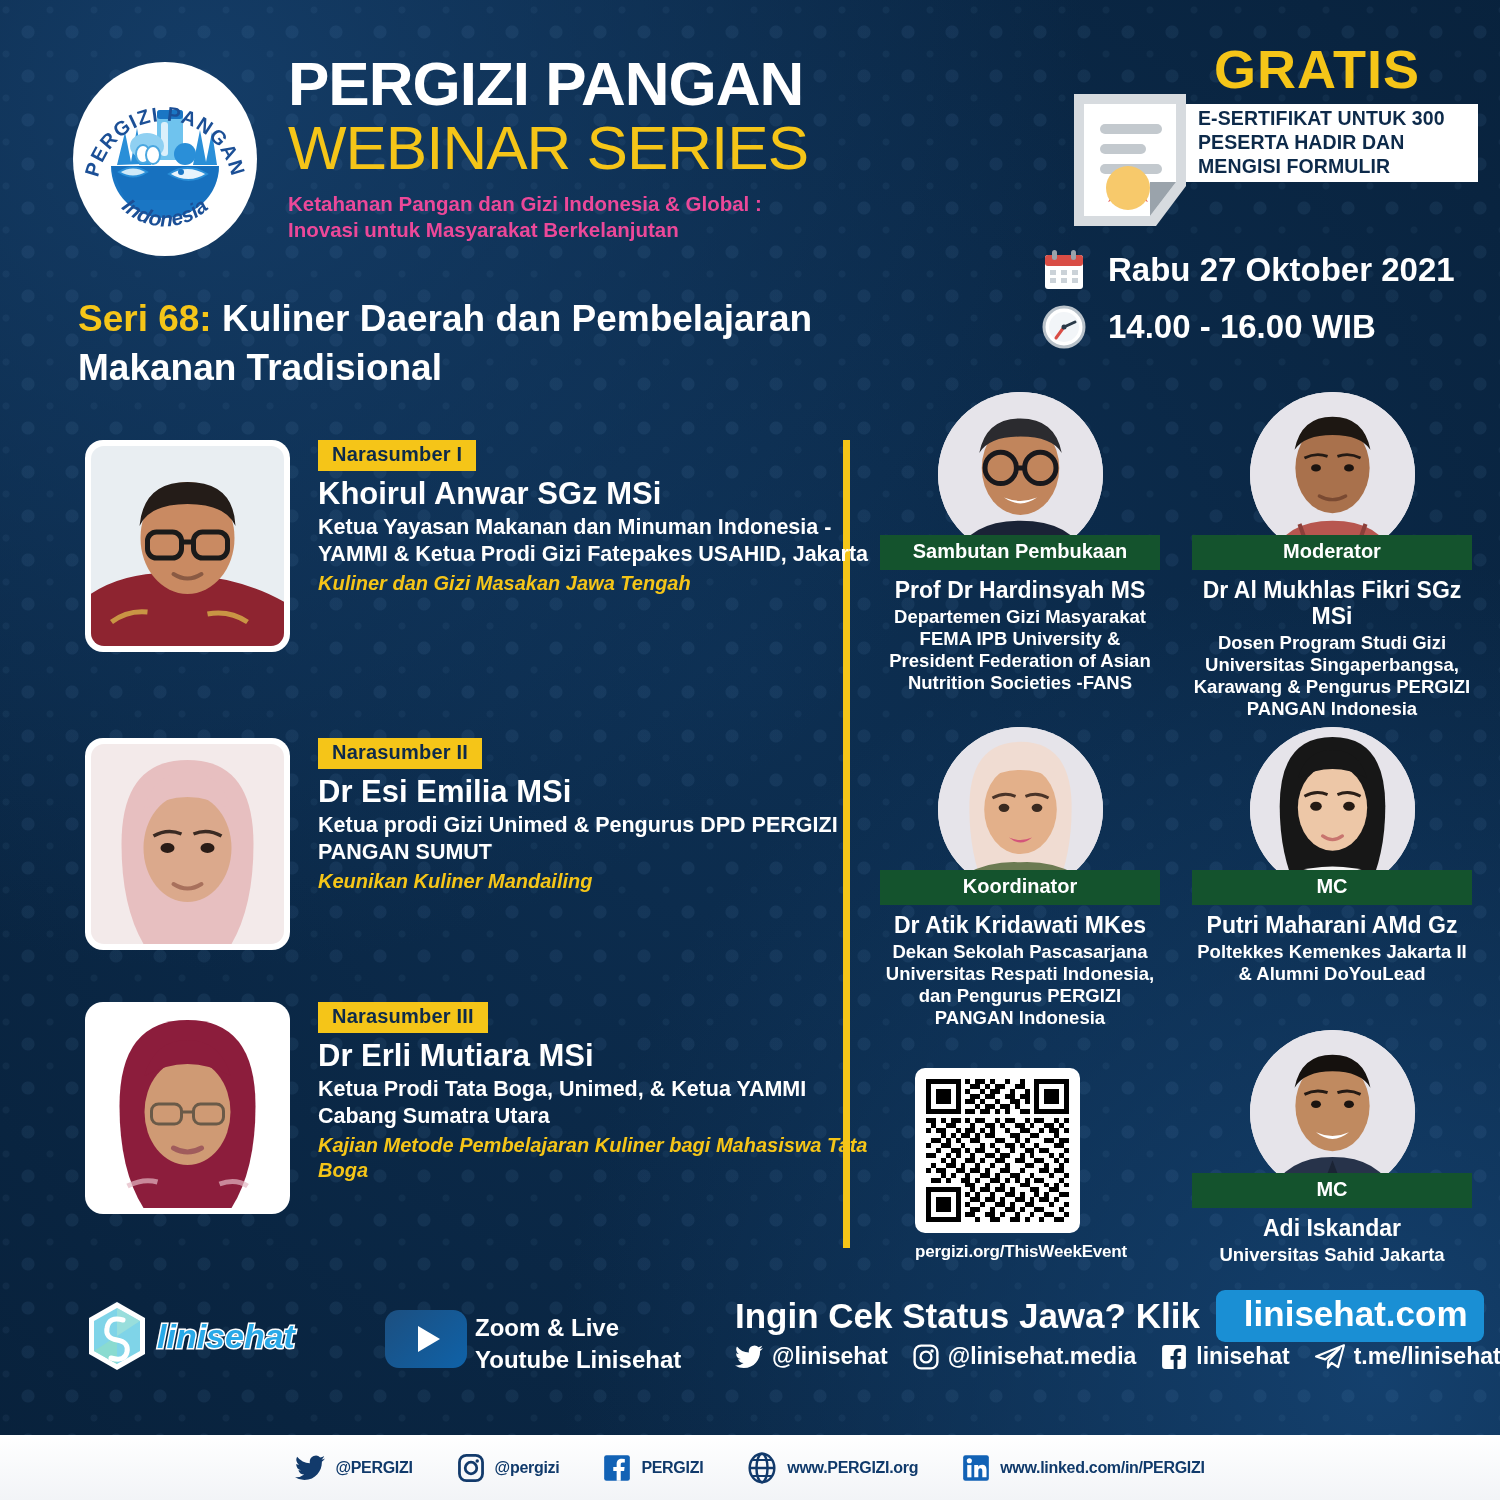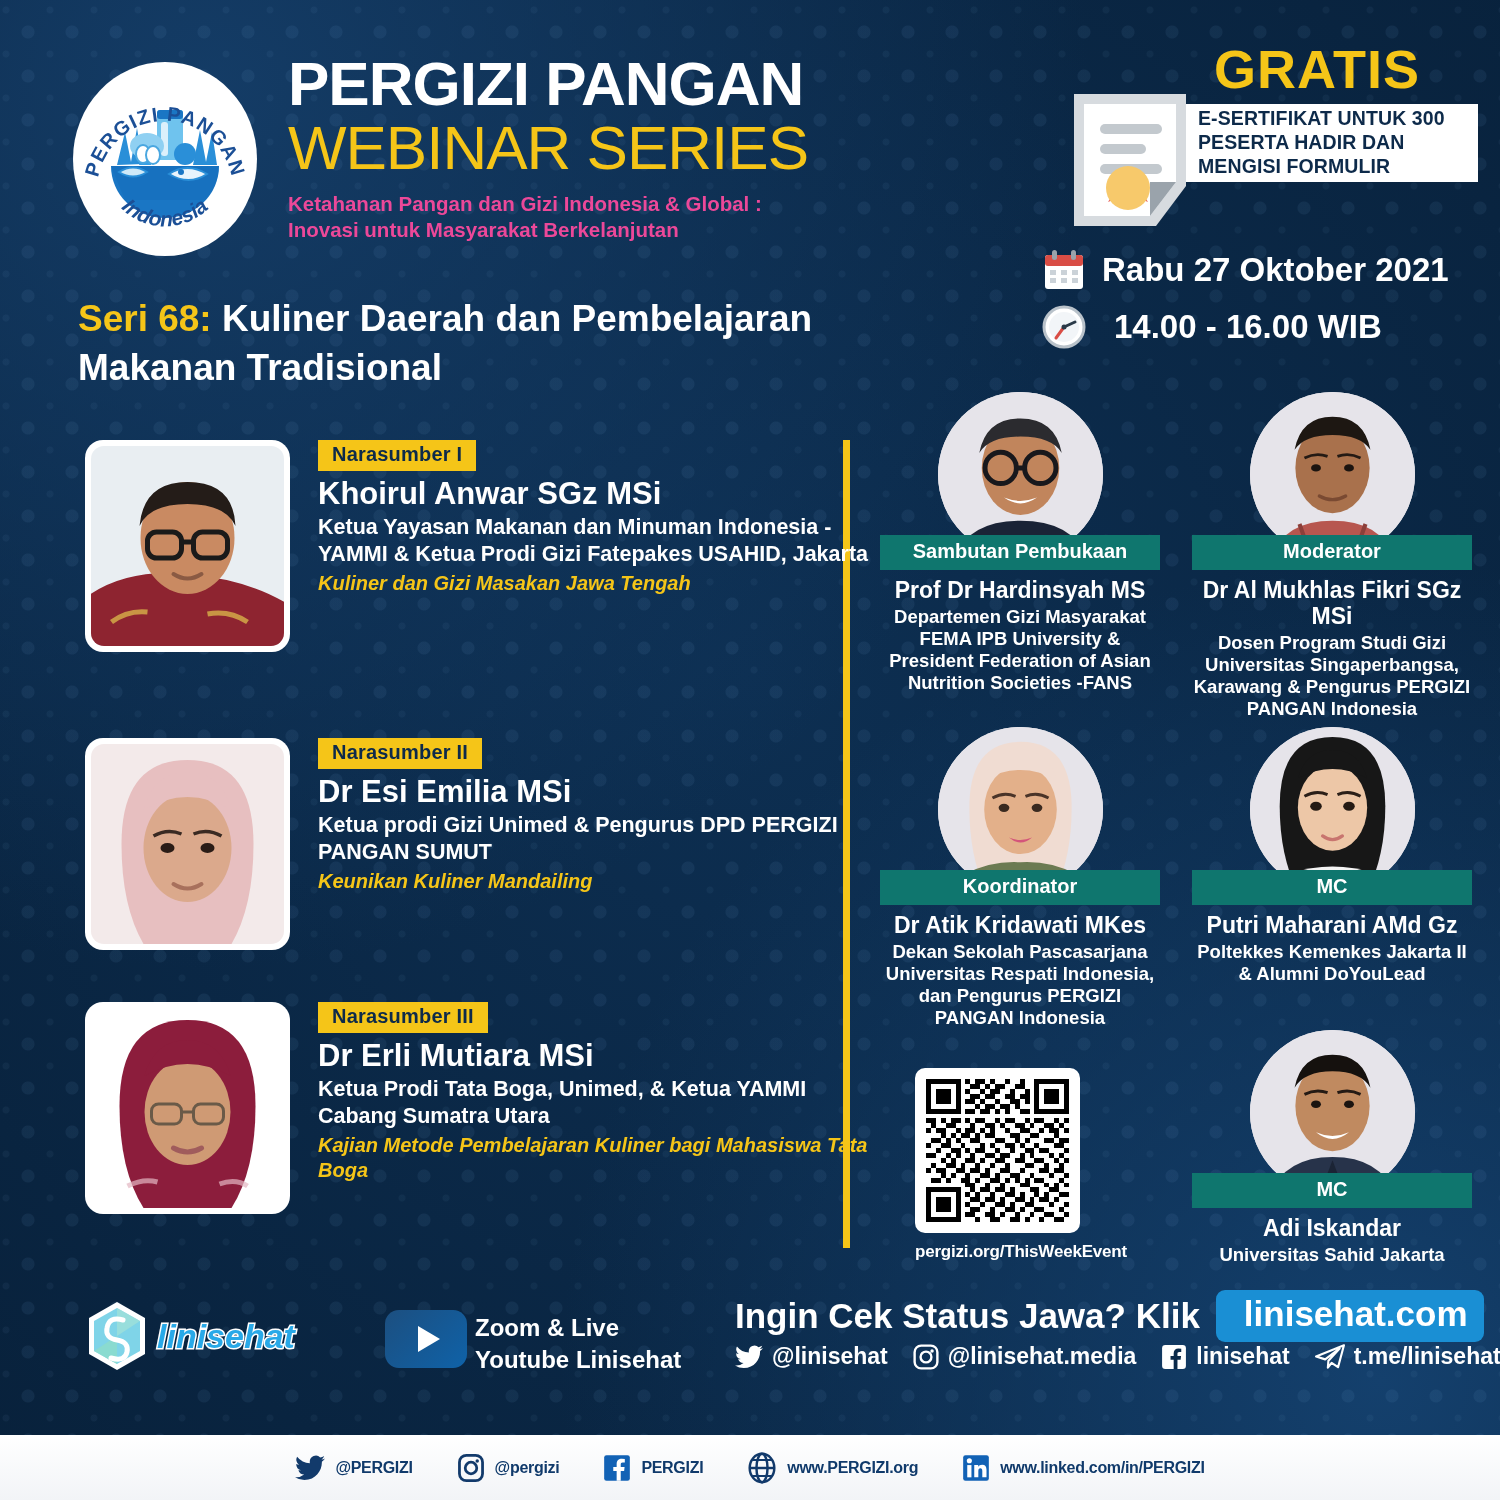--- a/index.html
+++ b/index.html
@@ -62,24 +62,24 @@
   .cert-icon{ position:absolute; left:1070px; top:90px; width:120px; height:140px; }
   .cert-band{
     position:absolute; left:1186px; top:104px; width:292px; height:78px;
     background:#ffffff; display:flex; align-items:center;
     padding-left:12px;
   }
   .cert-band span{
     font-size:19.5px; font-weight:bold; color:#0d2a4a; line-height:1.22; letter-spacing:.1px;
   }
   .dateline{
-    position:absolute; left:1042px; top:248px; display:flex; align-items:center; gap:16px;
+    position:absolute; left:1042px; top:248px; display:flex; align-items:center; gap:22px;
   }
   .timeline{
-    position:absolute; left:1042px; top:305px; display:flex; align-items:center; gap:28px;
+    position:absolute; left:1042px; top:305px; display:flex; align-items:center; gap:22px;
   }
   .dateline .txt, .timeline .txt{ font-size:33px; font-weight:bold; color:#ffffff; }
   .ico-sq{ width:44px; height:44px; flex:0 0 44px; }
 
   
   .series{
     position:absolute; left:78px; top:295px; width:830px;
     font-size:37px; font-weight:bold; color:#ffffff; line-height:1.32;
   }
   .series .num{ color:#f5c518; }
@@ -104,21 +104,21 @@
   .spk .aff{ font-size:21.5px; font-weight:bold; color:#ffffff; line-height:1.26; margin-top:2px; }
   .spk .topic{ font-size:20px; font-weight:bold; font-style:italic; color:#f5c518; line-height:1.24; margin-top:3px; }
 
   
   .role{ position:absolute; text-align:center; }
   .role .avatar{
     width:165px; height:165px; border-radius:50%; overflow:hidden; margin:0 auto;
     background:#e6e4ea; position:relative;
   }
   .role .rbadge{
-    background:#0f766e; color:#ffffff; font-size:20px; font-weight:bold;
+    background:#14532d; color:#ffffff; font-size:20px; font-weight:bold;
     padding:5px 0 7px 0; margin-top:-22px; position:relative; z-index:3;
   }
   .role .rname{ font-size:23px; font-weight:bold; color:#ffffff; margin-top:8px; line-height:1.12; }
   .role .rdesc{ font-size:18.5px; font-weight:bold; color:#ffffff; line-height:1.2; margin-top:2px; }
 
   
   .qr-wrap{ position:absolute; left:915px; top:1068px; text-align:center; }
   .qr-box{ width:165px; height:165px; background:#ffffff; border-radius:10px; padding:11px; }
   .qr-cap{ font-size:17px; font-weight:bold; color:#ffffff; margin-top:9px; letter-spacing:-.2px; }
 

